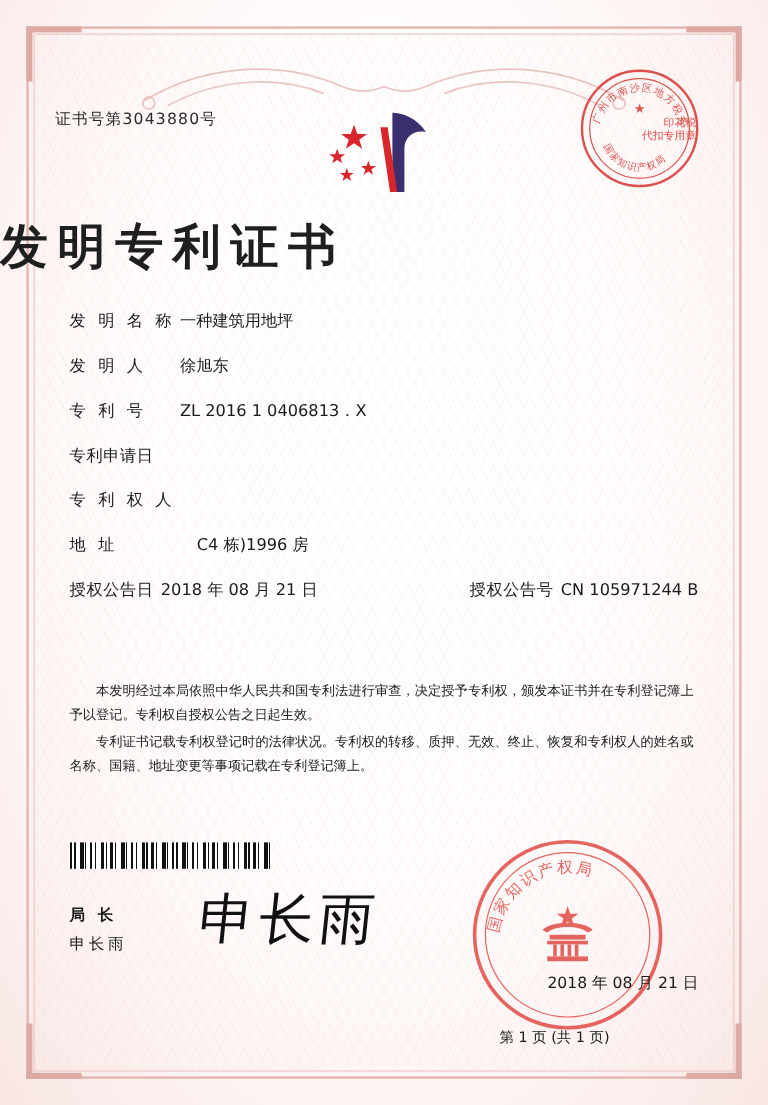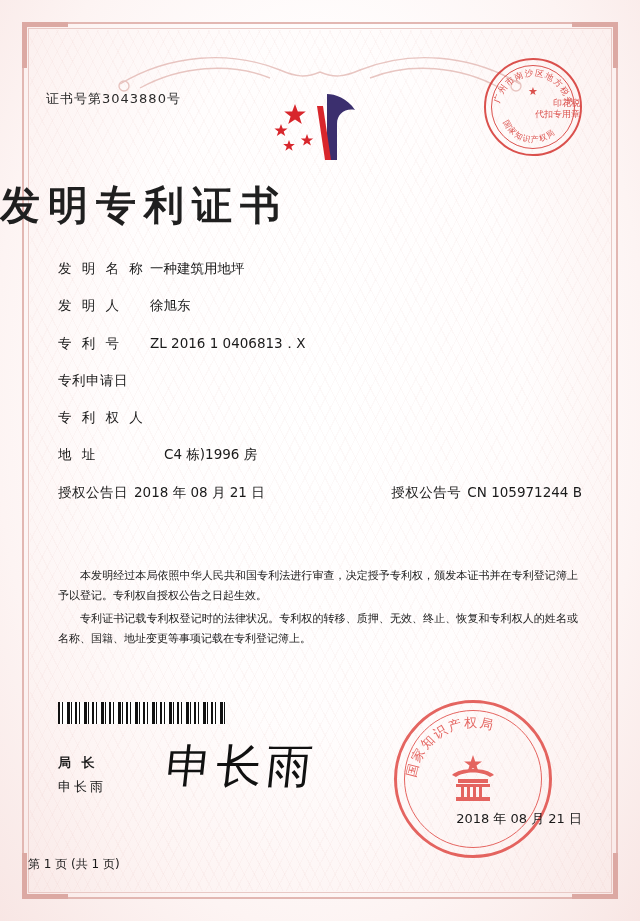--- a/index.html
+++ b/index.html
@@ -273,24 +273,23 @@
     top: 810px;
     font-size: 13px;
     color: #1a1a1a;
   }
 
   .footer {
     position: absolute;
     left: 0;
     top: 856px;
     width: 508px;
-    text-align: left;
+    text-align: right;
     font-size: 12px;
     color: #1a1a1a;
-    padding-left: 28px;
   }
 
   .cjk { font-family: "DejaVu Sans", sans-serif; }
 </style>
 </head>
 <body>
 
 <div class="page">
 
   <div class="border-outer"></div>

